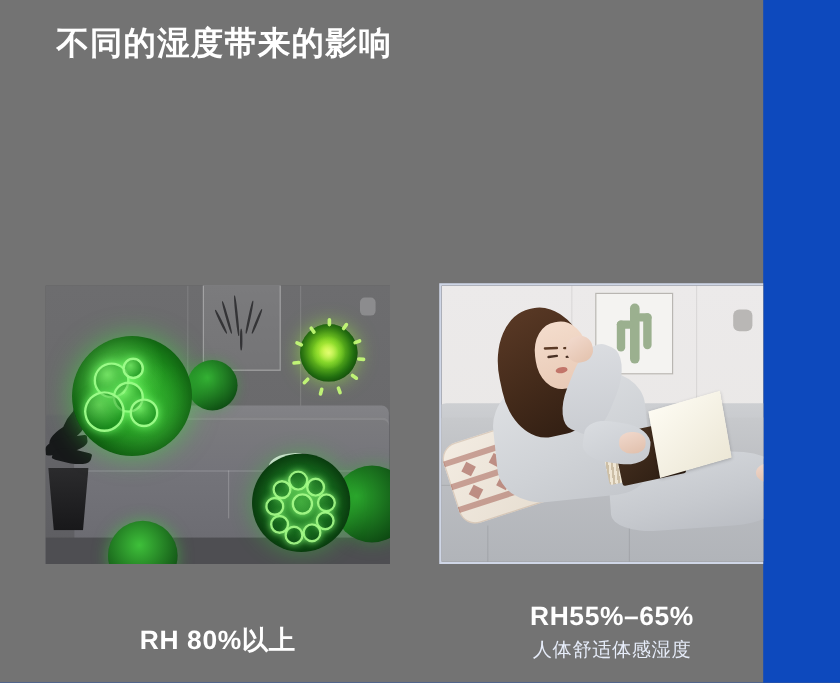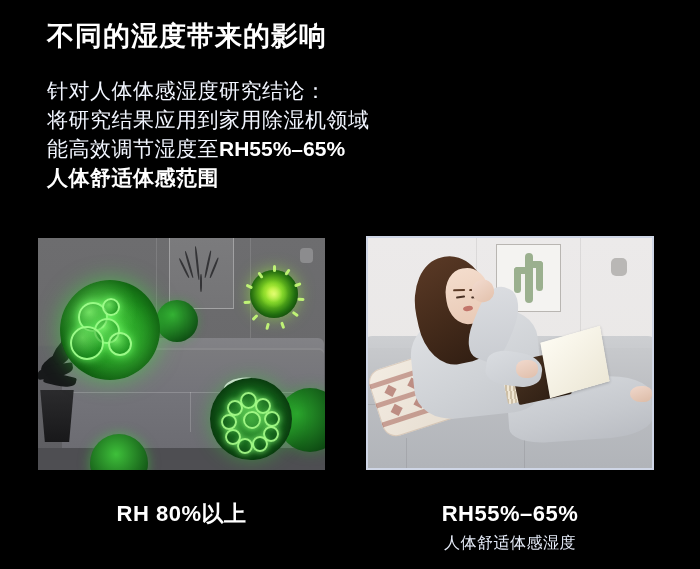--- a/index.html
+++ b/index.html
@@ -4,21 +4,21 @@
 <style>
   html,body{margin:0;padding:0;}
   body{
     width:700px;height:569px;
     background:#0d49bd;
     font-family:"Liberation Sans","DejaVu Sans",sans-serif;
     overflow:hidden;
     position:relative;
     -webkit-font-smoothing:antialiased;
   }
-  .poster{position:relative;width:700px;height:569px;background:#000000;overflow:hidden;}
+  .poster{position:relative;width:636px;height:569px;background:#737373;overflow:hidden;}
 
   
   .headline{
     position:absolute;left:47px;top:19px;
     color:#ffffff;font-size:27px;font-weight:bold;
     letter-spacing:1px;line-height:34px;white-space:nowrap;
   }
   .body-block{position:absolute;left:47px;top:76px;width:560px;}
   .body-line{
     color:#f2f6ff;font-size:21px;line-height:29px;
@@ -213,46 +213,38 @@
     transform:rotate(-12deg);border-radius:2px;
   }
   .book-edge{
     position:absolute;left:136px;top:126px;width:46px;height:36px;
     background:repeating-linear-gradient(95deg,#efe6d4 0 2px,#cdbfa6 2px 4px);
     transform:rotate(-12deg);border-radius:2px;
   }
 
   
   .caption{position:absolute;text-align:center;}
-  .cap-left{left:38px;top:500px;width:287px;}
+  .cap-left{left:38px;top:520px;width:287px;}
   .cap-right{left:366px;top:500px;width:288px;}
   .cap-main{
     color:#ffffff;font-size:22px;font-weight:bold;letter-spacing:.5px;
     line-height:28px;white-space:nowrap;
   }
   .cap-sub{
     color:#e6ecf9;font-size:16px;font-weight:normal;letter-spacing:.5px;
     line-height:24px;margin-top:3px;white-space:nowrap;
   }
 </style>
 </head>
 <body>
 
 <div class="poster">
 
   <div class="headline">不同的湿度带来的影响</div>
 
-  <div class="body-block">
-    <div class="body-line reg">针对人体体感湿度研究结论：</div>
-    <div class="body-line reg">将研究结果应用到家用除湿机领域</div>
-    <div class="body-line reg">
-      <span>能高效调节湿度至</span><span class="inline-bold">RH55%–65%</span>
-    </div>
-    <div class="body-line bold">人体舒适体感范围</div>
-  </div>
 
   <div class="panel panel-left">
     <div class="room-l">
       <div class="wall-seam" style="left:118px;"></div>
       <div class="wall-seam" style="left:212px;"></div>
       <div class="frame-art">
         <div class="twig" style="left:28px;top:8px;width:2px;height:34px;transform:rotate(-6deg);"></div>
         <div class="twig" style="left:22px;top:12px;width:2px;height:28px;transform:rotate(-16deg);"></div>
         <div class="twig" style="left:34px;top:12px;width:2px;height:28px;transform:rotate(12deg);"></div>
         <div class="twig" style="left:18px;top:18px;width:2px;height:22px;transform:rotate(-26deg);"></div>

